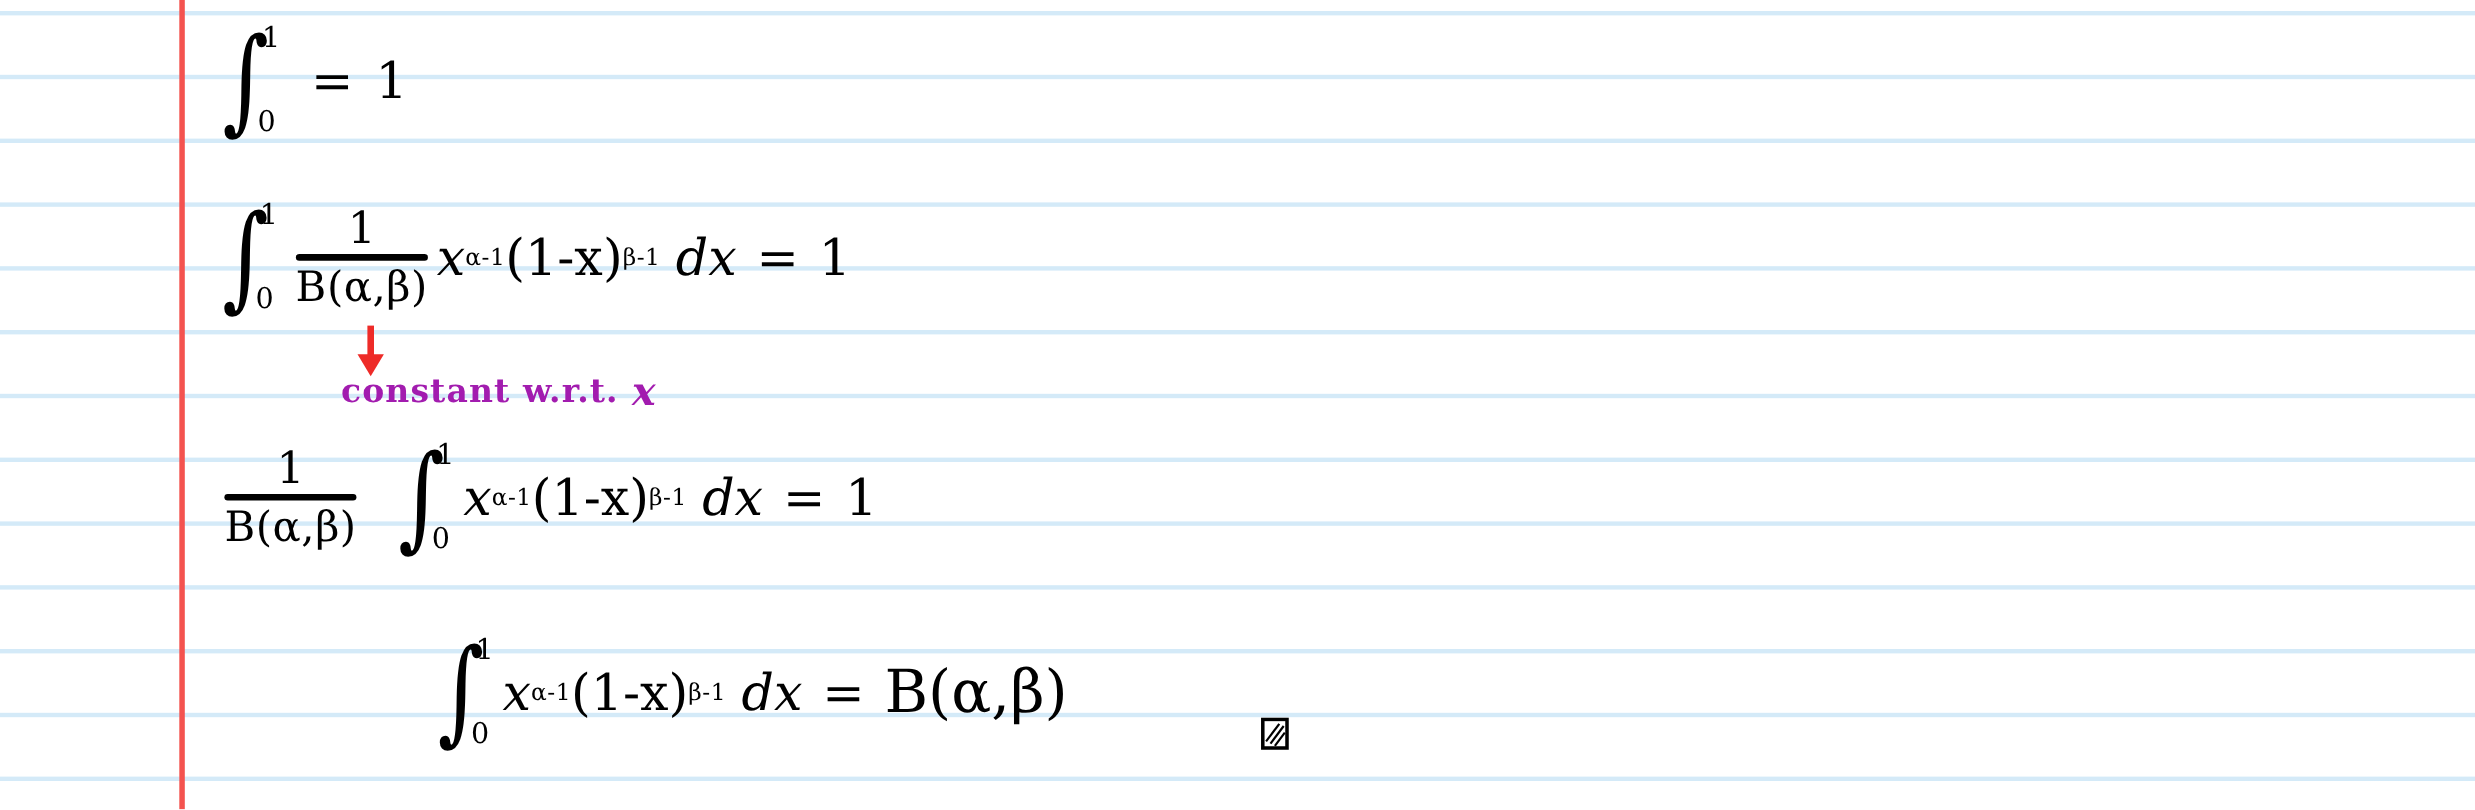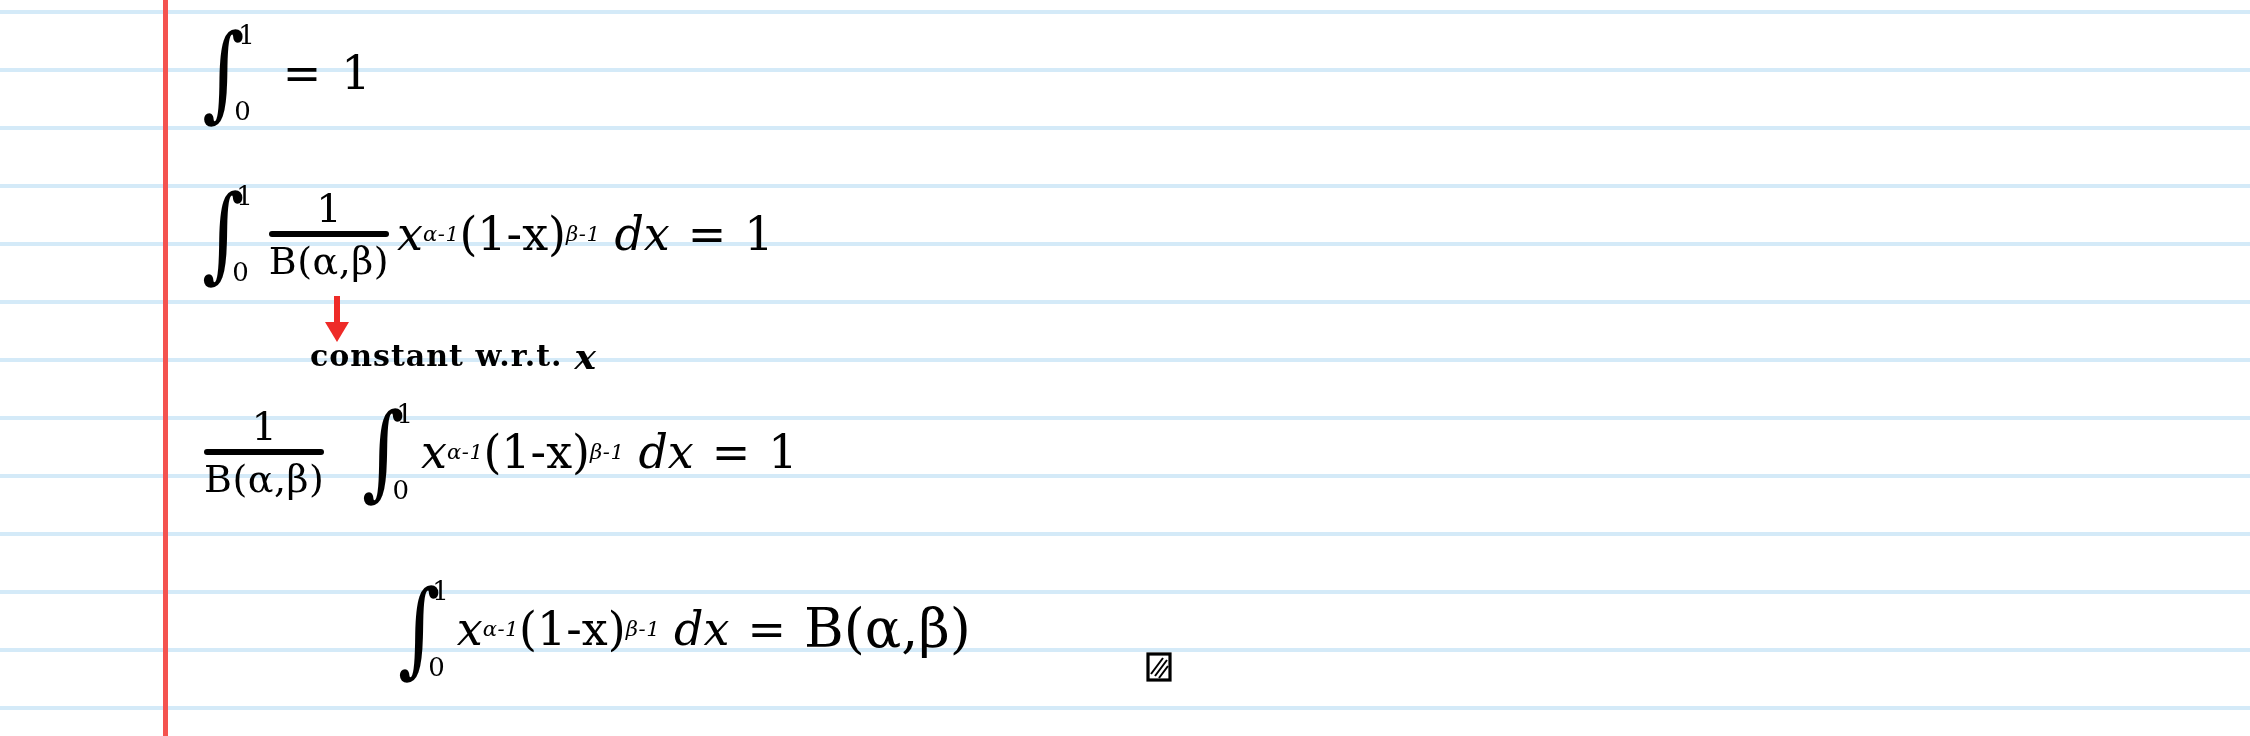--- a/index.html
+++ b/index.html
@@ -40,21 +40,21 @@
 
   
   .hand {
     position: absolute;
     color: #000000;
     font-family: "DejaVu Serif", serif;
     white-space: nowrap;
     line-height: 1;
     user-select: none;
   }
-  .hand-red { color: #000000; text-align: center; }
+  .hand-red { color: #a21caf; text-align: center; }
 
   
   .mrow {
     display: inline-flex;
     align-items: center;
     white-space: nowrap;
   }
   .italicx {
     font-style: italic;
     font-family: "DejaVu Serif", serif;
@@ -110,21 +110,20 @@
     line-height: 1;
     padding-top: 5px;
     letter-spacing: 0.5px;
   }
 
   
   sup.exp {
     font-size: 0.46em;
     vertical-align: super;
     letter-spacing: 0.5px;
-    font-style: italic;
   }
 
   
   #line1 {
     top: 32px;
     left: 196px;
     font-size: 44px;
     letter-spacing: 2px;
   }
   #line1 .txt { font-size: 44px; }

